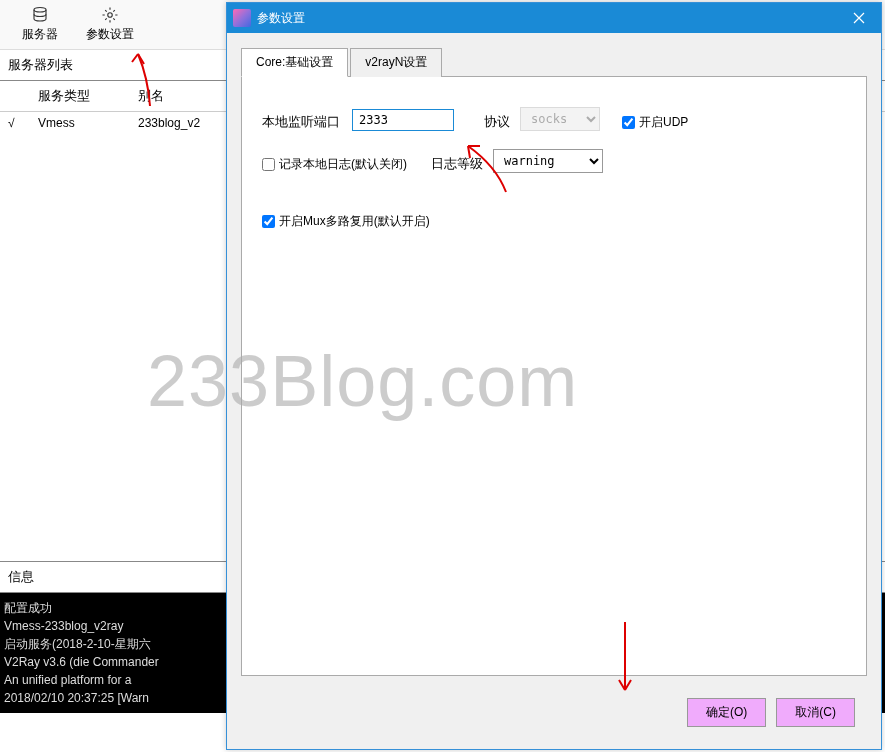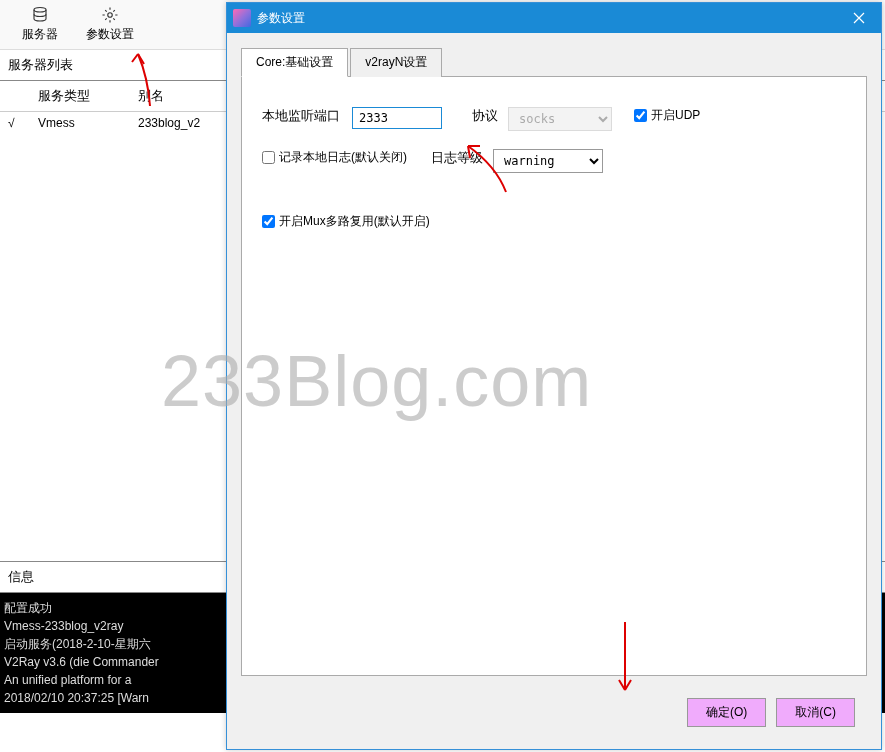--- a/index.html
+++ b/index.html
@@ -32,41 +32,41 @@
 .dialog-close { width: 44px; height: 30px; display: flex; align-items: center; justify-content: center; cursor: pointer; }
 .dialog-close svg { width: 12px; height: 12px; }
 
 .dialog-body { padding: 14px 14px 0 14px; background: #f0f0f0; height: calc(100% - 30px); position: relative; }
 
 .tab-strip { display: flex; }
 .tab { border: 1px solid #aaa; border-bottom: none; padding: 5px 14px; background: #f0f0f0; margin-right: 2px; cursor: pointer; position: relative; top: 1px; }
 .tab.active { background: #fff; z-index: 2; border-bottom: 1px solid #fff; }
 .tab-content { background: #fff; border: 1px solid #aaa; height: 600px; padding: 30px 20px; }
 
-.form-row { display: flex; align-items: flex-start; margin-bottom: 18px; }
+.form-row { display: flex; align-items: flex-end; margin-bottom: 18px; }
 .form-label { margin-right: 12px; font-size: 13px; }
-.text-input { border: 1px solid #1a8ad6; padding: 3px 6px; width: 90px; font-family: Consolas, monospace; outline: none; }
+.text-input { border: 1px solid #1a8ad6; padding: 3px 6px; width: 102px; font-family: Consolas, monospace; outline: none; }
 .proto-label { margin-left: 30px; margin-right: 10px; font-size: 13px; }
-.select-dis { border: 1px solid #ccc; background: #eee; color: #888; padding: 3px 6px; width: 104px; font-family: Consolas, monospace; }
+.select-dis { border: 1px solid #ccc; background: #eee; color: #888; padding: 3px 6px; width: 80px; font-family: Consolas, monospace; }
 .select-en { border: 1px solid #999; background: #fff; padding: 3px 6px; width: 110px; font-family: Consolas, monospace; }
 .chk { display: inline-flex; align-items: center; margin-left: 22px; font-size: 13px; }
 .chk input { margin-right: 4px; width: 13px; height: 13px; }
 
 .row2 { margin-top: 40px; }
 .logrow { margin-top: 12px; }
 .loglabel { margin-left: 24px; margin-right: 10px; }
 
 .dialog-buttons { position: absolute; bottom: 22px; right: 26px; display: flex; gap: 10px; }
 .dlg-btn { border: 1px solid #999; background: #f0abfc; padding: 5px 18px; cursor: pointer; font-size: 12px; }
 
 
 .arrow { position: absolute; pointer-events: none; }
 .arrow svg { overflow: visible; }
 
-.watermark { position: absolute; top: 340px; left: 161px; font-size: 72px; color: rgba(170,170,170,0.6); font-family: Arial, sans-serif; pointer-events: none; letter-spacing: 1px; }
+.watermark { position: absolute; top: 340px; left: 147px; font-size: 72px; color: rgba(170,170,170,0.6); font-family: Arial, sans-serif; pointer-events: none; letter-spacing: 1px; }
 </style>
 </head>
 <body>
 
 <div class="main-toolbar">
   <div class="toolbar-btn">
     <svg viewBox="0 0 24 24">
         <ellipse cx="12" cy="5" rx="8" ry="3" fill="none" stroke="#333" stroke-width="1.5"></ellipse>
         <path d="M4 5v6c0 1.7 3.6 3 8 3s8-1.3 8-3V5" fill="none" stroke="#333" stroke-width="1.5"></path>
         <path d="M4 11v6c0 1.7 3.6 3 8 3s8-1.3 8-3v-6" fill="none" stroke="#333" stroke-width="1.5"></path>

